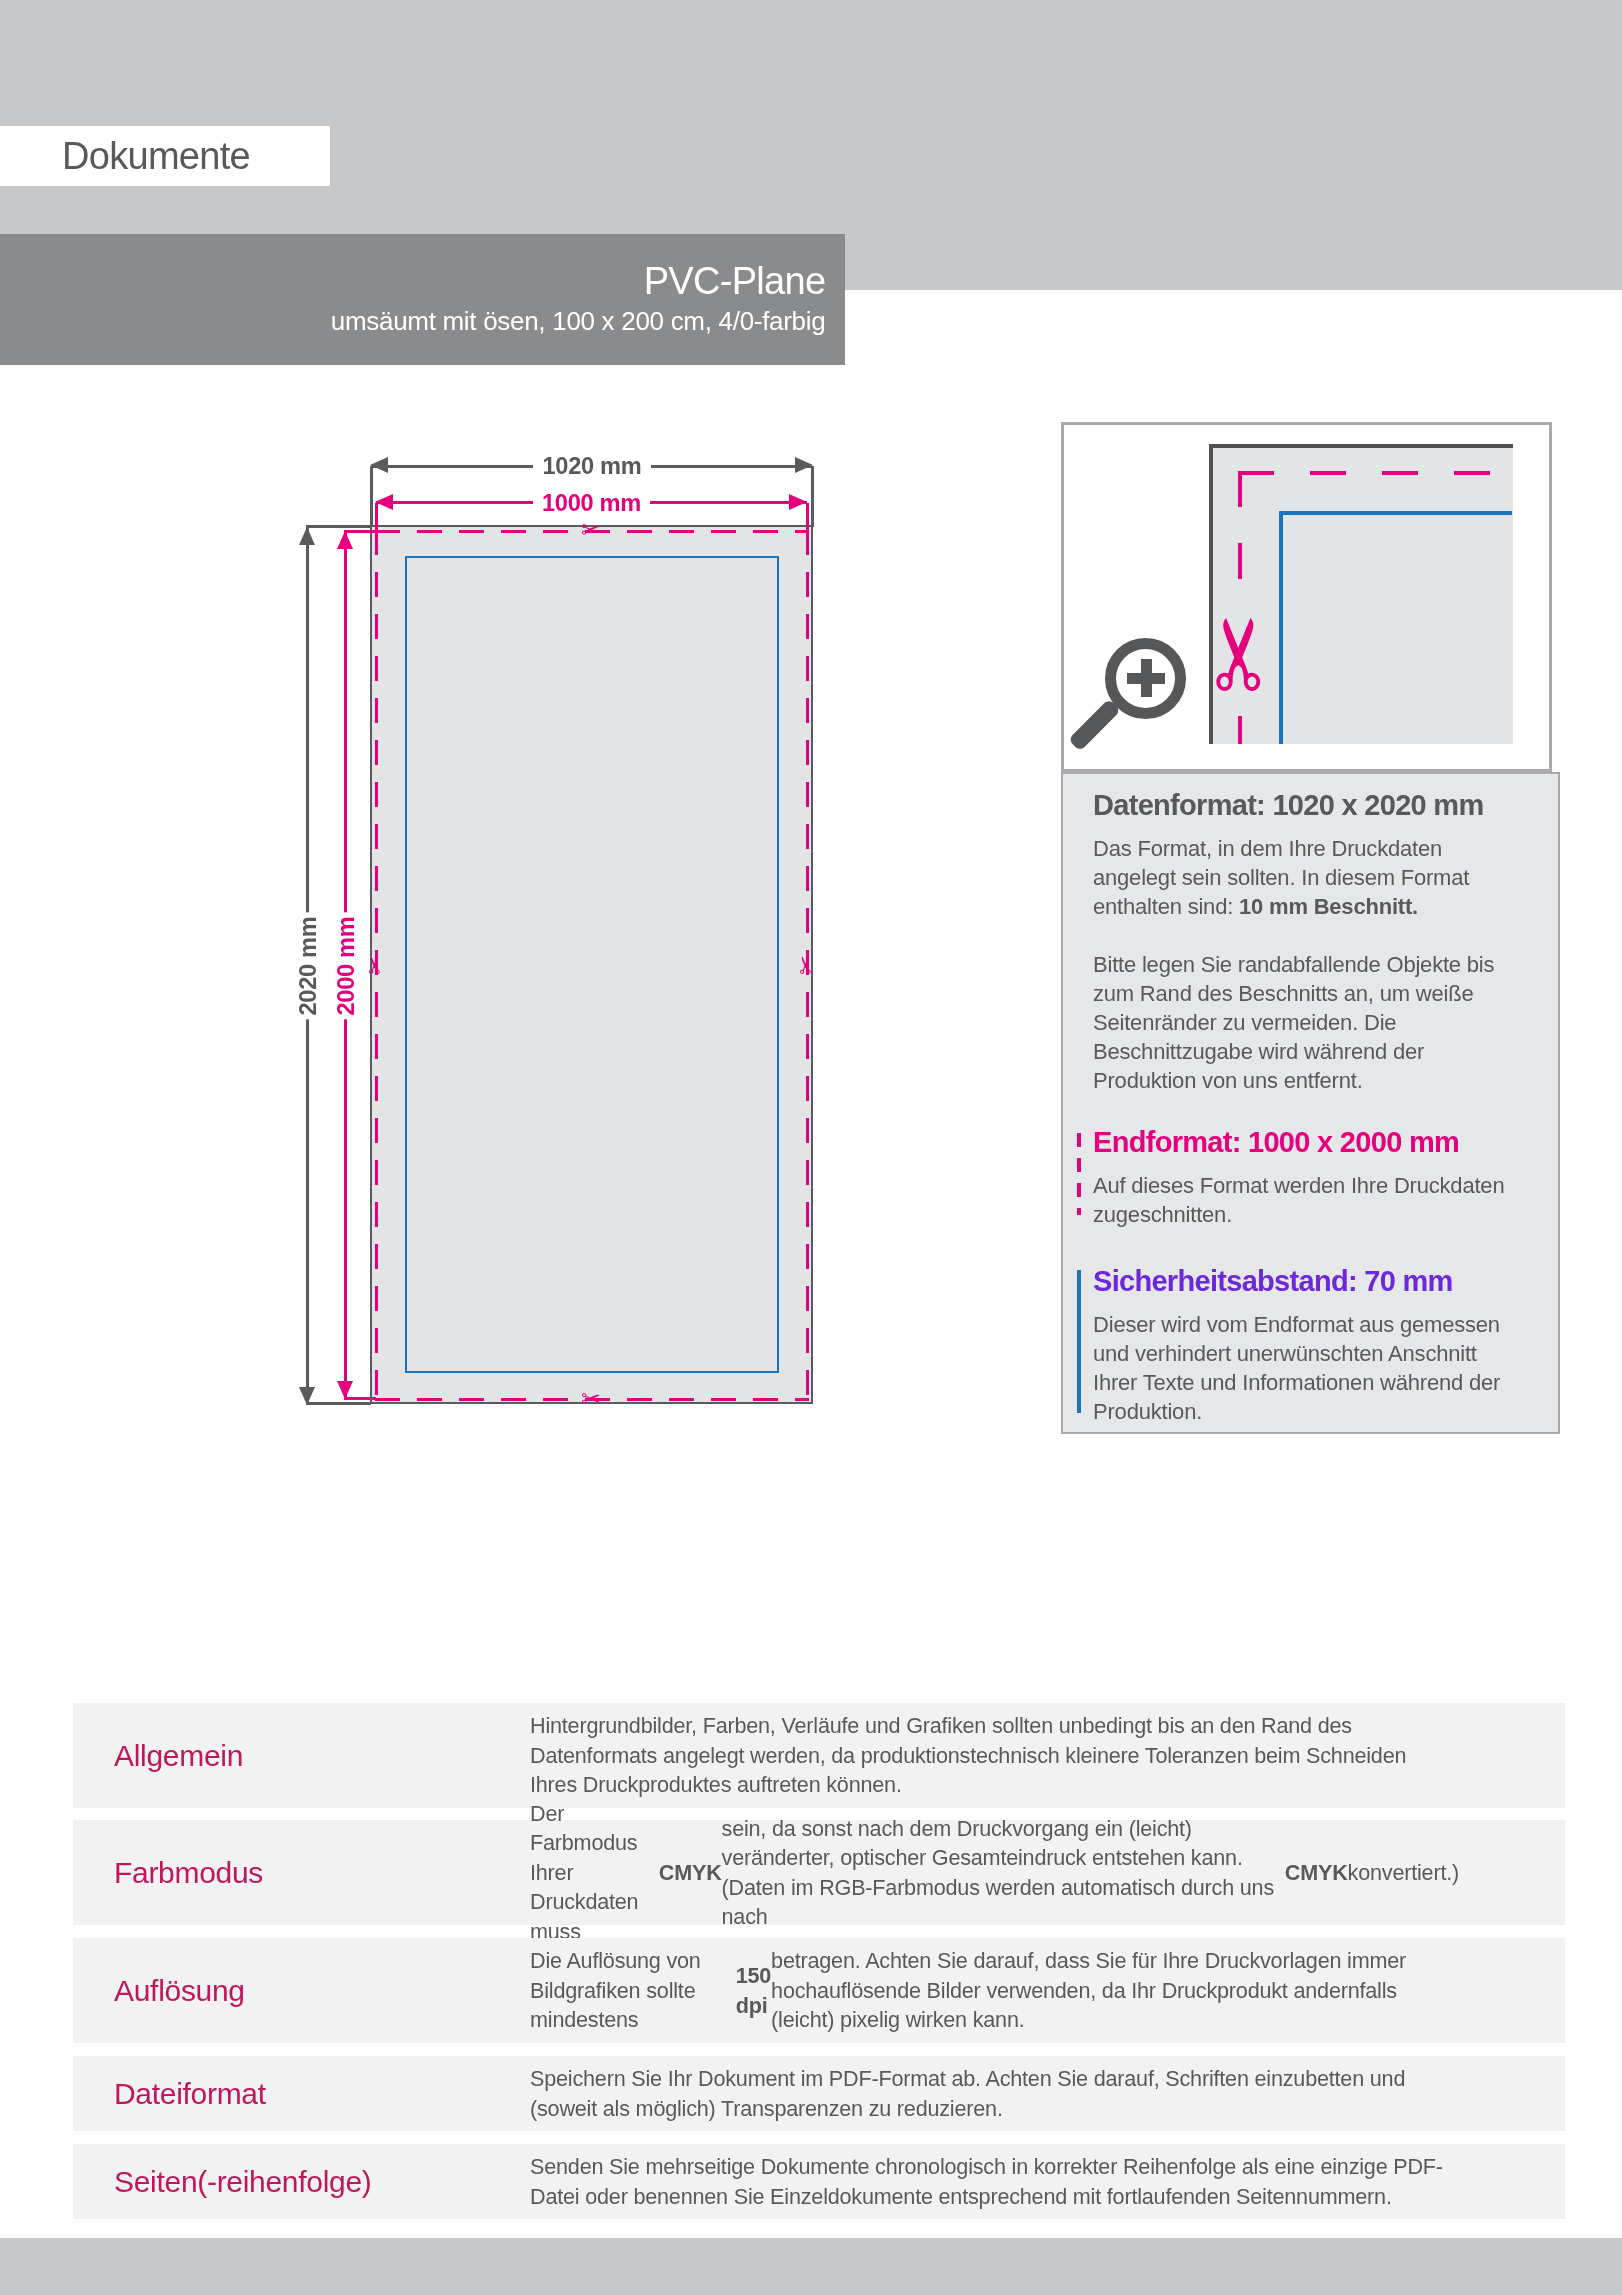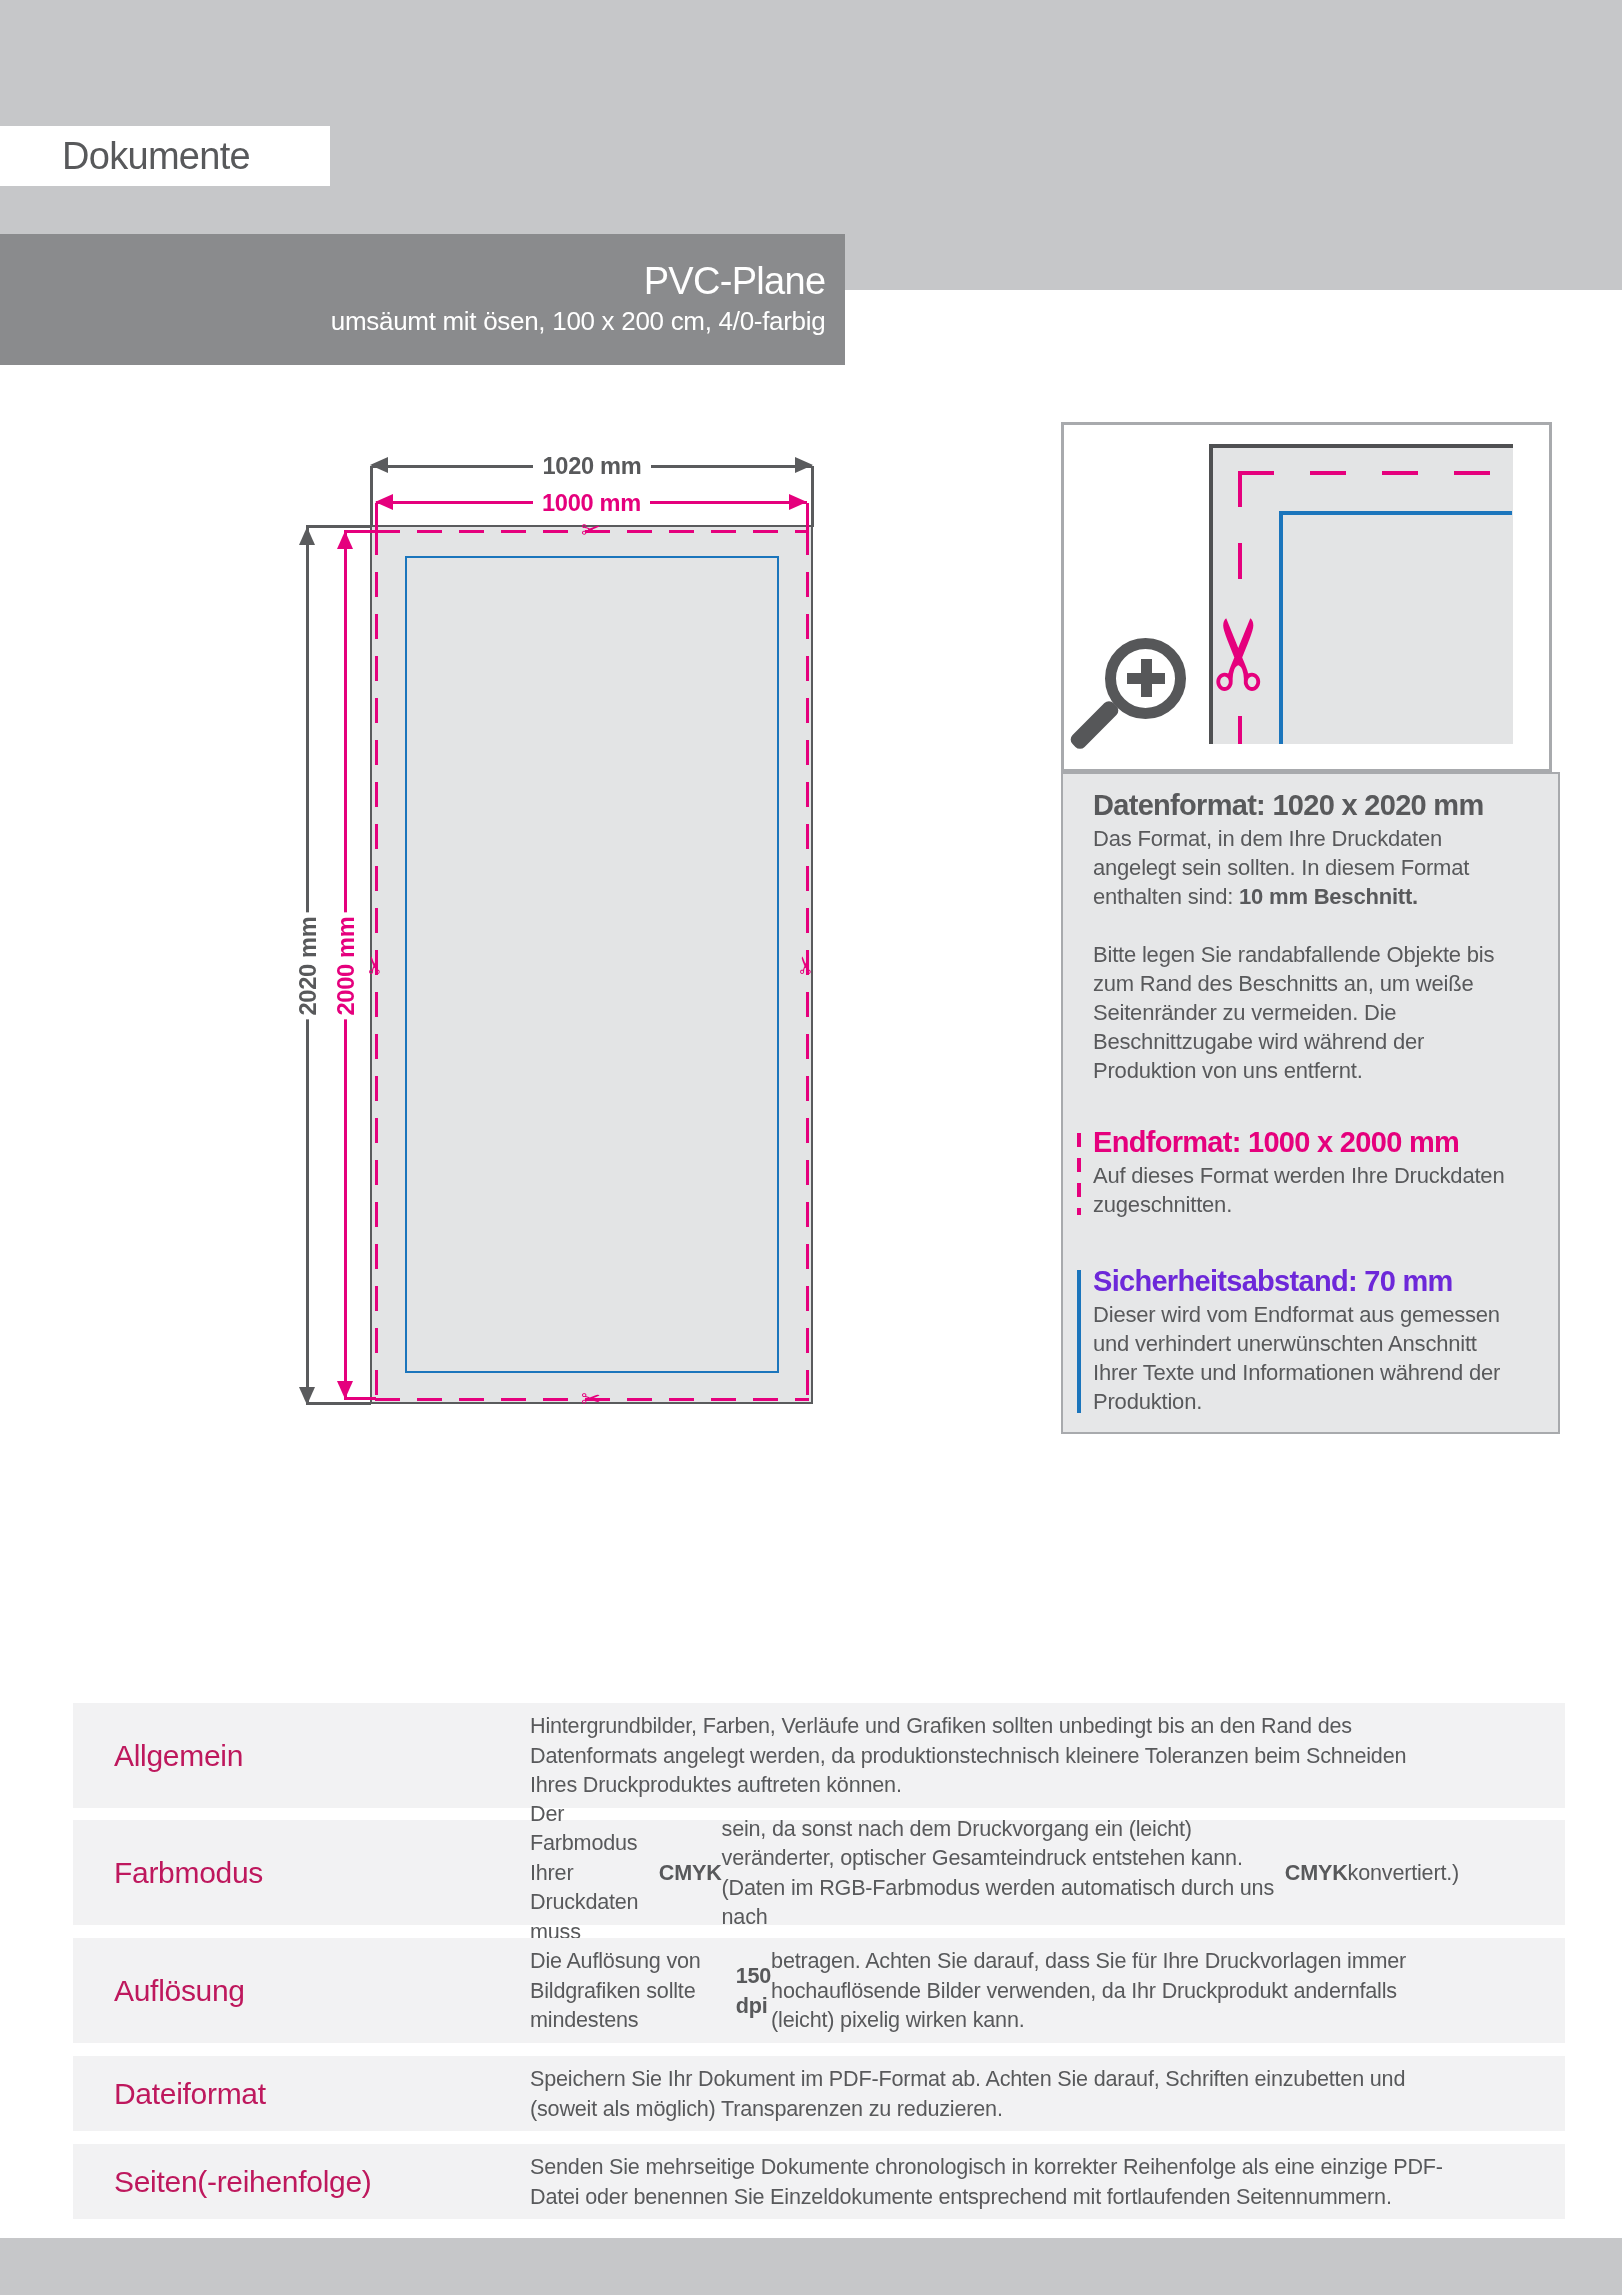--- a/index.html
+++ b/index.html
@@ -75,21 +75,21 @@
   .mag-handle { left:22px; top:271px; width:17px; height:58px; background:#565759; border-radius:6.5px;
                 transform:rotate(45deg); }
 
   
   .infopanel { left:1061px; top:772px; width:499px; height:662px; background:#e6e7e8; border:2.6px solid #a8aaad; }
   .info-sec { position:absolute; left:30px; width:432px; }
   .info-h { font-size:29px; font-weight:bold; letter-spacing:-0.7px; line-height:1.1; }
   .info-h.dark { color:#58595b; }
   .info-h.magenta { color:#e5007d; }
   .info-h.blue { color:#6d28d9; }
-  .info-p { font-size:22px; line-height:29px; letter-spacing:-0.2px; color:#58595b; margin-top:2px; }
+  .info-p { font-size:22px; line-height:29px; letter-spacing:-0.2px; color:#58595b; margin-top:12px; }
   .info-p.second { margin-top:29px; }
   .mark-dash { left:14.4px; top:359px; width:3.9px; height:82px;
                background:repeating-linear-gradient(180deg,#e5007d 0 14.4px,transparent 14.4px 25px); }
   .mark-blue { left:14.4px; top:496px; width:3.9px; height:143px; background:#1b75bc; }
 
   
   .tips-bar { left:72px; top:1609px; width:1493px; height:75px; background:#8a8b8d;
               display:flex; align-items:center; padding-left:44px; }
   .tips-bar span { color:#ffffff; font-size:30px; letter-spacing:-0.3px; }
   .tip-row { left:73px; width:1492px; background:#f2f2f3; display:flex; }

